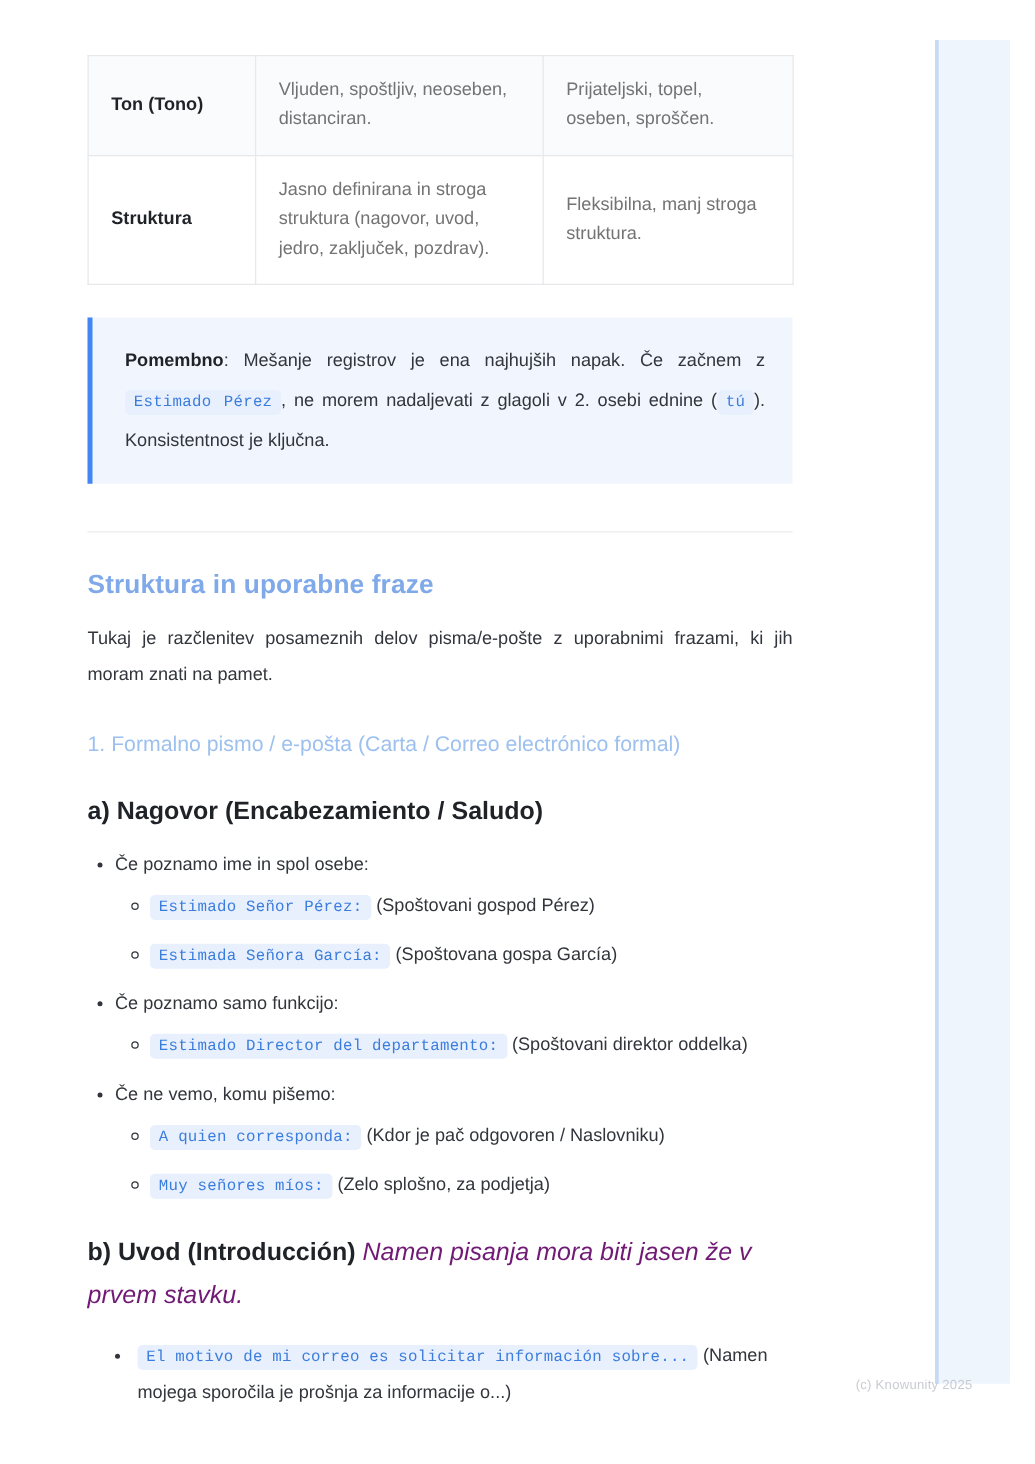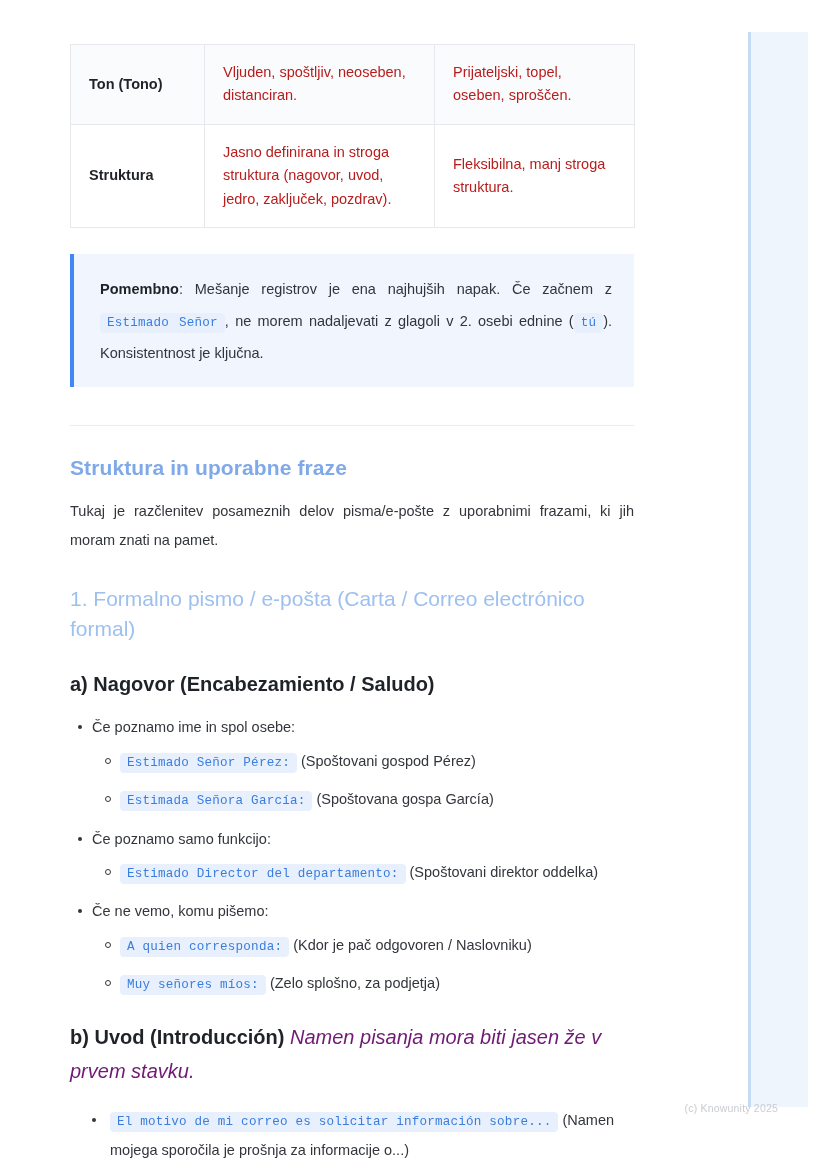--- a/index.html
+++ b/index.html
@@ -51,21 +51,21 @@
     border-collapse: collapse;
     table-layout: fixed;
     margin: 0;
   }
   table.cmp td {
     border: 1px solid #e6e8eb;
     vertical-align: middle;
     padding: 16px 18px;
     font-size: 14.5px;
     line-height: 1.62;
-    color: #b91c1c;
+    color: #737373;
   }
   table.cmp tr.shaded td { background: #fafbfc; }
   table.cmp td.c1 { width: 134px; font-weight: bold; color: #1f2328; }
   table.cmp td.c2 { width: 230px; }
   table.cmp td.c3 { width: 200px; }
 
   
   .callout {
     margin-top: 26px;
     width: 564px;
@@ -104,21 +104,21 @@
     width: 564px;
     margin: 30px 0 0 0;
     font-size: 21px;
     font-weight: bold;
     color: #7fa9e8;
     letter-spacing: 0.1px;
   }
   h3.h-blue-sm {
     width: 564px;
     margin: 30px 0 0 0;
-    font-size: 21px;
+    font-size: 17px;
     font-weight: normal;
     color: #9dc0ef;
     line-height: 1.42;
   }
   p.body {
     width: 564px;
     margin: 17px 0 0 0;
     font-size: 14.5px;
     line-height: 1.95;
     color: #32363c;
@@ -237,21 +237,21 @@
       </tr>
       <tr>
         <td class="c1">Struktura</td>
         <td class="c2">Jasno definirana in stroga struktura (nagovor, uvod, jedro, zaključek, pozdrav).</td>
         <td class="c3">Fleksibilna, manj stroga struktura.</td>
       </tr>
     </tbody>
   </table>
 
   <div class="callout">
-    <b>Pomembno</b><span>: Mešanje registrov je ena najhujših napak. Če začnem z </span><code>Estimado Señor</code><span>, ne morem nadaljevati z glagoli v 2. osebi ednine (</span><code>tú</code><span>). Konsistentnost je ključna.</span>
+    <b>Pomembno</b><span>: Mešanje registrov je ena najhujših napak. Če začnem z </span><code>Estimado Pérez</code><span>, ne morem nadaljevati z glagoli v 2. osebi ednine (</span><code>tú</code><span>). Konsistentnost je ključna.</span>
   </div>
 
   <hr class="sep">
 
   <h2 class="h-blue">Struktura in uporabne fraze</h2>
   <p class="body">Tukaj je razčlenitev posameznih delov pisma/e-pošte z uporabnimi frazami, ki jih moram znati na pamet.</p>
 
   <h3 class="h-blue-sm">1. Formalno pismo / e-pošta (Carta / Correo electrónico formal)</h3>
 
   <p class="sub-head">

